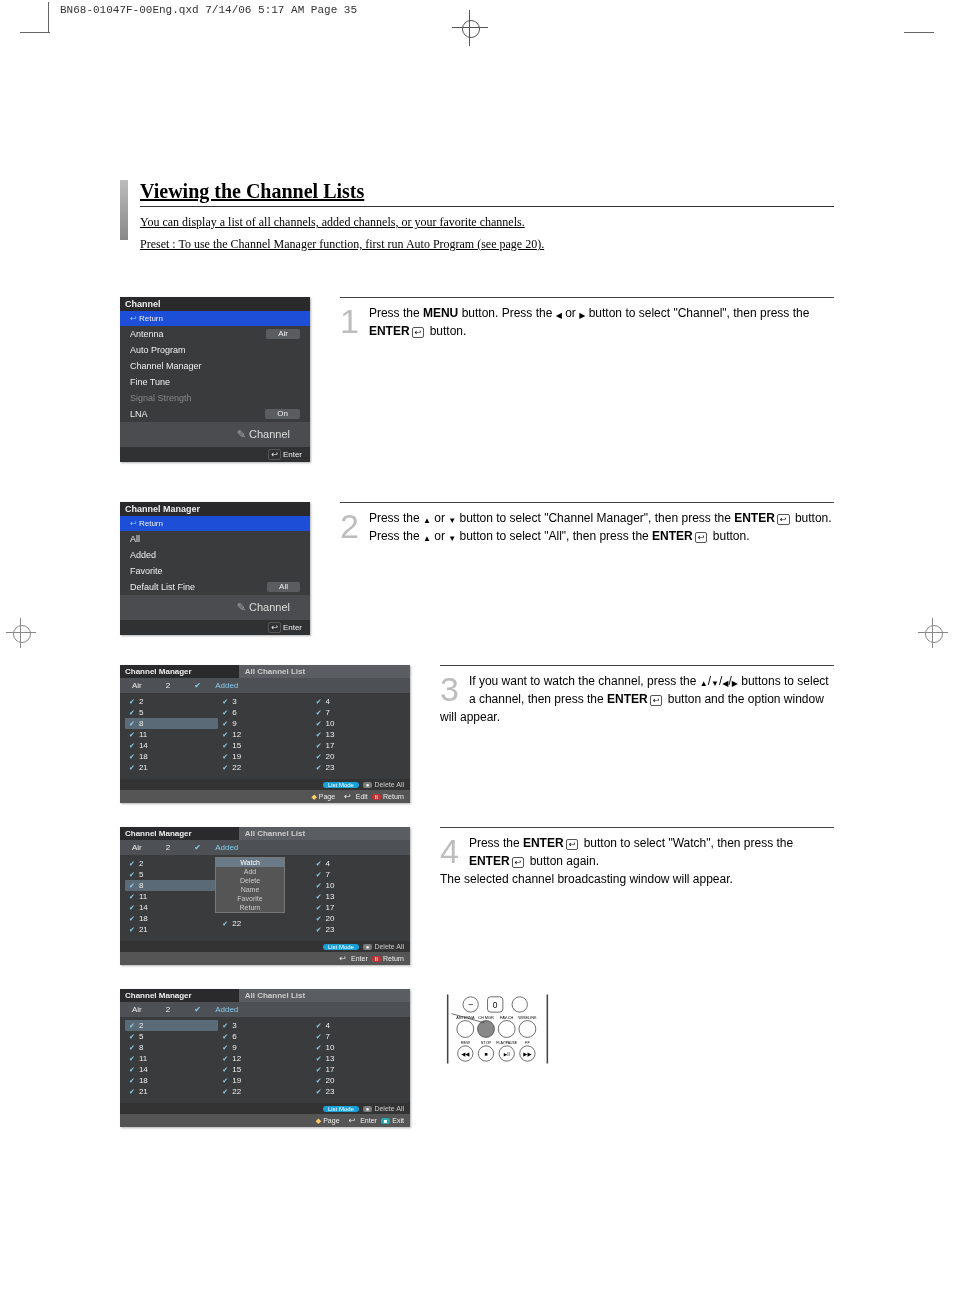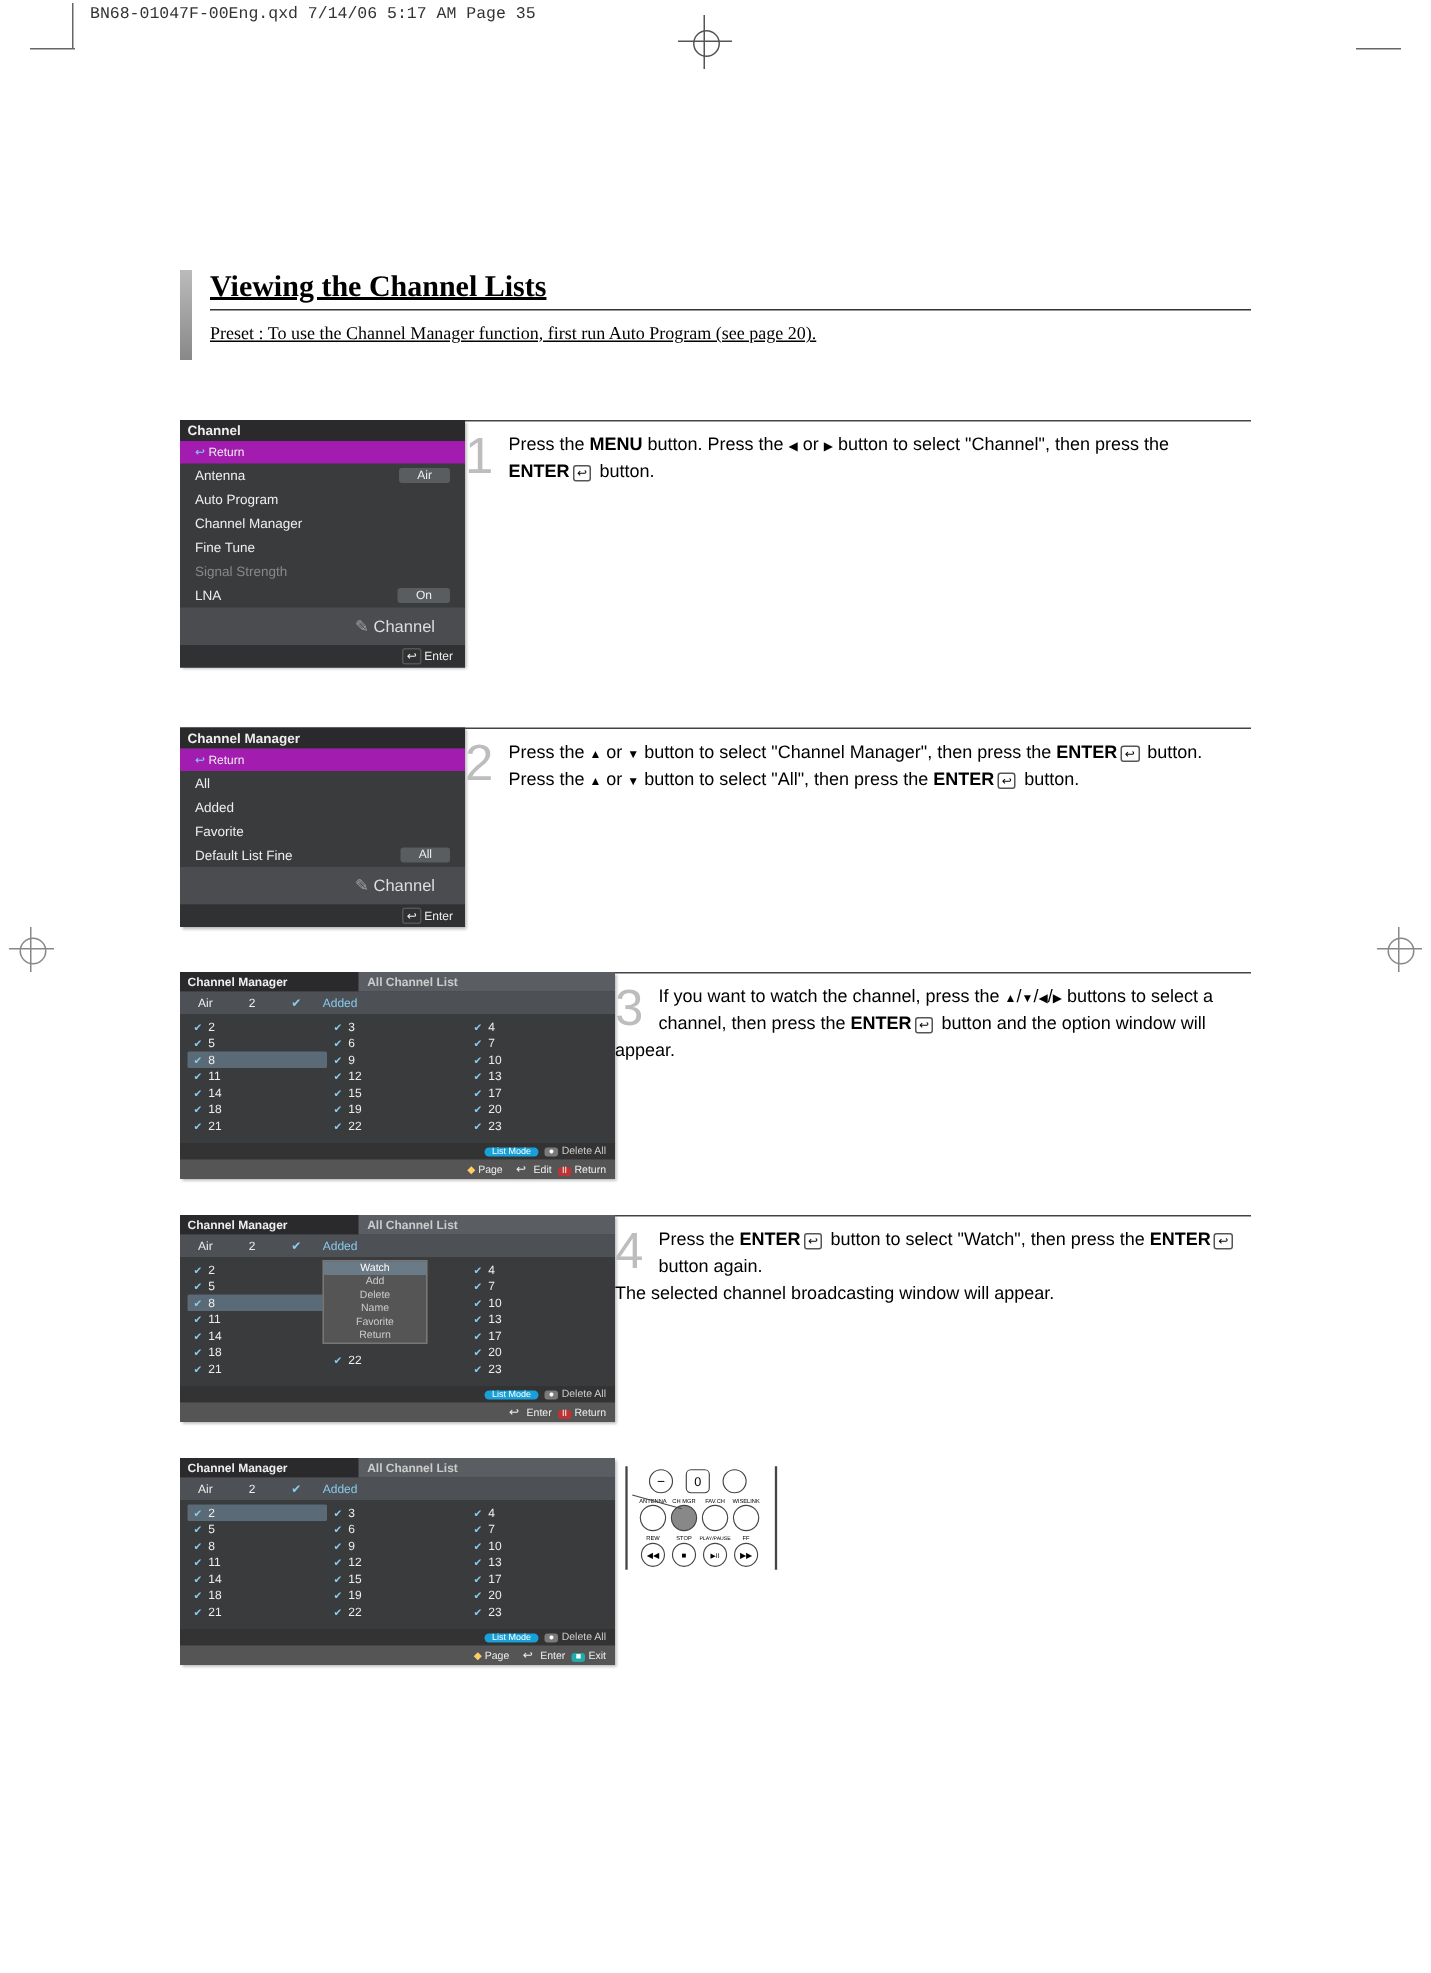--- a/index.html
+++ b/index.html
@@ -57,31 +57,32 @@
     line-height: 1.5;
     margin-bottom: 4px;
     font-family: "Times New Roman", serif;
   }
   .clear { clear: both; }
 
   .step-block {
     margin-top: 40px;
     display: flex;
     align-items: flex-start;
+    gap: 30px;
   }
   .osd {
     width: 190px;
     background: #3a3b3d;
     font-size: 9px;
     color: #eee;
     flex-shrink: 0;
     box-shadow: 1px 1px 2px rgba(0,0,0,.3);
   }
   .osd-title { background:#2a2a2c; padding:2px 5px; font-weight:bold; font-size:9px;}
-  .osd-sub   { background:#a21caf; padding:3px 10px; font-size:8px;}
+  .osd-sub   { background:#1d4ed8; padding:3px 10px; font-size:8px;}
   .osd-row   { display:flex; justify-content:space-between; padding:3px 10px; font-size:9px;}
   .osd-row .val { background:#5a5d60; border-radius:2px; padding:0 12px; font-size:8px;}
   .osd-row.dim { color:#888; }
   .osd-foot  { background:#4a4c4f; color:#ddd; padding:6px 20px; text-align:right; font-size:11px;}
   .osd-foot2 { background:#303133; text-align:right; padding:3px 8px; font-size:8px;}
 
   .step-text { flex: 1; border-top: 1px solid #444; padding-top: 6px; font-size:12px; line-height:1.5;}
   .step-num  { font-size: 34px; font-family: Arial; color: #bdbdbd; float:left; margin-right:10px; line-height:1;}
   .bold { font-weight: bold; }
   .arrow { font-family: Arial; font-size: 11px; display:inline-block; vertical-align:middle;}
@@ -144,20 +145,21 @@
 <div class="reg-target reg-bot">
     <div class="c"></div>
   </div>
 
 <div class="page">
 
   <div style="margin-top:120px;text-decoration:underline;">
     <div class="accent-bar"></div>
     <div style="overflow:hidden;">
       <h2 class="title">Viewing the Channel Lists</h2>
+      <div class="intro">You can display a list of all channels, added channels, or your favorite channels.</div>
       <div class="intro">Preset : To use the Channel Manager function, first run Auto Program (see page 20).</div>
     </div>
     <div class="clear"></div>
   </div>
 
   <div class="step-block">
     <div class="osd">
       <div class="osd-title">Channel</div>
       <div class="osd-sub"><span style="color:#8ce">↩</span> <span>Return</span></div>
       <div id="osd1-rows">

